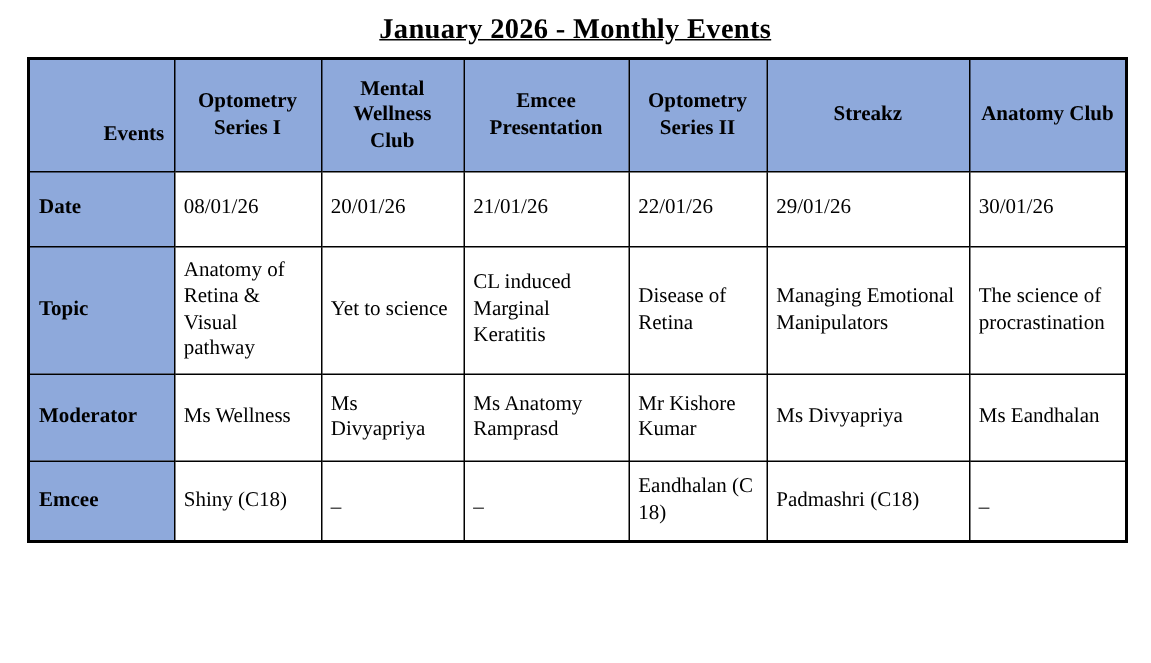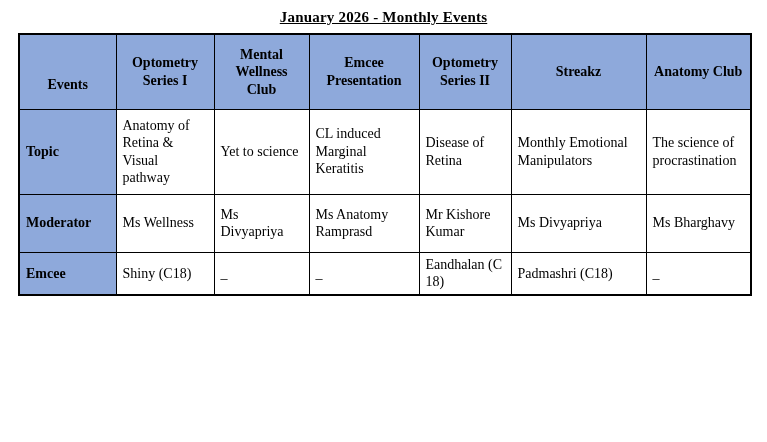--- a/index.html
+++ b/index.html
@@ -12,21 +12,21 @@
     color: #000000;
     overflow: hidden;
   }
   .page {
     width: 767px;
     height: 442px;
     position: relative;
   }
   .title {
     text-align: center;
-    font-size: 15px;
+    font-size: 19px;
     font-weight: bold;
     text-decoration: underline;
     padding-top: 9px;
     margin: 0 0 7px 0;
     letter-spacing: 0.2px;
   }
   table.events-table {
     border-collapse: collapse;
     table-layout: fixed;
     margin-left: 18px;
@@ -50,41 +50,41 @@
     word-wrap: break-word;
   }
   
   tr.header-row { height: 75px; }
   tr.header-row th {
     background: var(--header-bg);
     font-weight: bold;
     text-align: center;
   }
   tr.header-row th.corner {
-    text-align: center;
+    text-align: right;
     vertical-align: middle;
     padding-top: 28px;
   }
   
   th.row-label {
     background: var(--header-bg);
     font-weight: bold;
     text-align: left;
     vertical-align: middle;
   }
   td.data-cell {
     background: #ffffff;
     font-weight: normal;
     text-align: left;
   }
   tr.row-date      { height: 50px; }
   tr.row-topic     { height: 85px; }
   tr.row-moderator { height: 58px; }
   tr.row-speaker   { height: 58px; }
-  tr.row-emcee     { height: 43px; }
+  tr.row-emcee     { height: 54px; }
   tr.row-date th.row-label,
   tr.row-moderator td.data-cell.j0,
   tr.row-emcee td.data-cell.j0 { vertical-align: middle; }
 </style>
 </head>
 <body>
 
 <div class="page">
   <h1 class="title">January 2026 - Monthly Events</h1>
 
@@ -103,37 +103,46 @@
           <th class="corner row-label">Events</th>
           <th>Optometry Series I</th>
           <th>Mental Wellness Club</th>
           <th>Emcee Presentation</th>
           <th>Optometry Series II</th>
           <th>Streakz</th>
           <th>Anatomy Club</th>
         </tr>
     </thead>
     <tbody>
+        <tr class="row-date">
+          <th class="row-label">Date</th>
+          <td class="data-cell j0">08/01/26</td>
+          <td class="data-cell j1">20/01/26</td>
+          <td class="data-cell j2">21/01/26</td>
+          <td class="data-cell j3">22/01/26</td>
+          <td class="data-cell j4">29/01/26</td>
+          <td class="data-cell j5">30/01/26</td>
+        </tr>
         <tr class="row-topic">
           <th class="row-label">Topic</th>
           <td class="data-cell j0">Anatomy of Retina &amp; Visual pathway</td>
           <td class="data-cell j1">Yet to science</td>
           <td class="data-cell j2">CL induced Marginal Keratitis</td>
           <td class="data-cell j3">Disease of Retina</td>
-          <td class="data-cell j4">Monthly Emotional Manipulators</td>
+          <td class="data-cell j4">Managing Emotional Manipulators</td>
           <td class="data-cell j5">The science of procrastination</td>
         </tr>
         <tr class="row-moderator">
           <th class="row-label">Moderator</th>
           <td class="data-cell j0">Ms Wellness</td>
           <td class="data-cell j1">Ms Divyapriya</td>
           <td class="data-cell j2">Ms Anatomy Ramprasd</td>
           <td class="data-cell j3">Mr Kishore Kumar</td>
           <td class="data-cell j4">Ms Divyapriya</td>
-          <td class="data-cell j5">Ms Bharghavy</td>
+          <td class="data-cell j5">Ms Eandhalan</td>
         </tr>
         <tr class="row-emcee">
           <th class="row-label">Emcee</th>
           <td class="data-cell j0">Shiny (C18)</td>
           <td class="data-cell j1">_</td>
           <td class="data-cell j2">_</td>
           <td class="data-cell j3">Eandhalan (C 18)</td>
           <td class="data-cell j4">Padmashri (C18)</td>
           <td class="data-cell j5">_</td>
         </tr>

